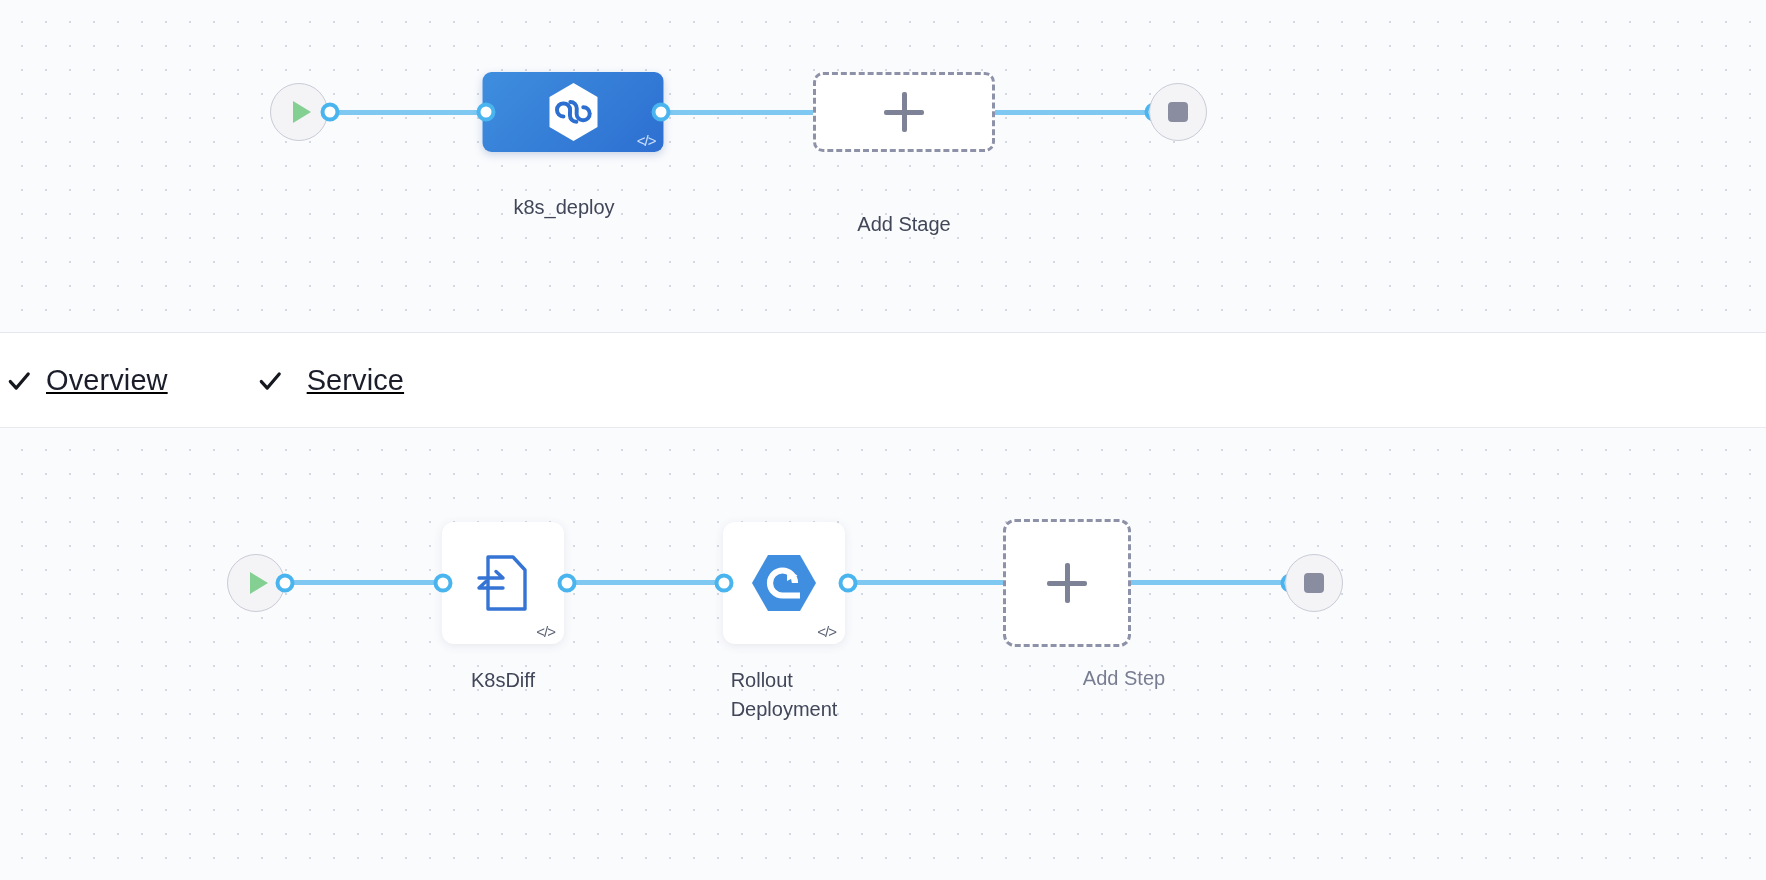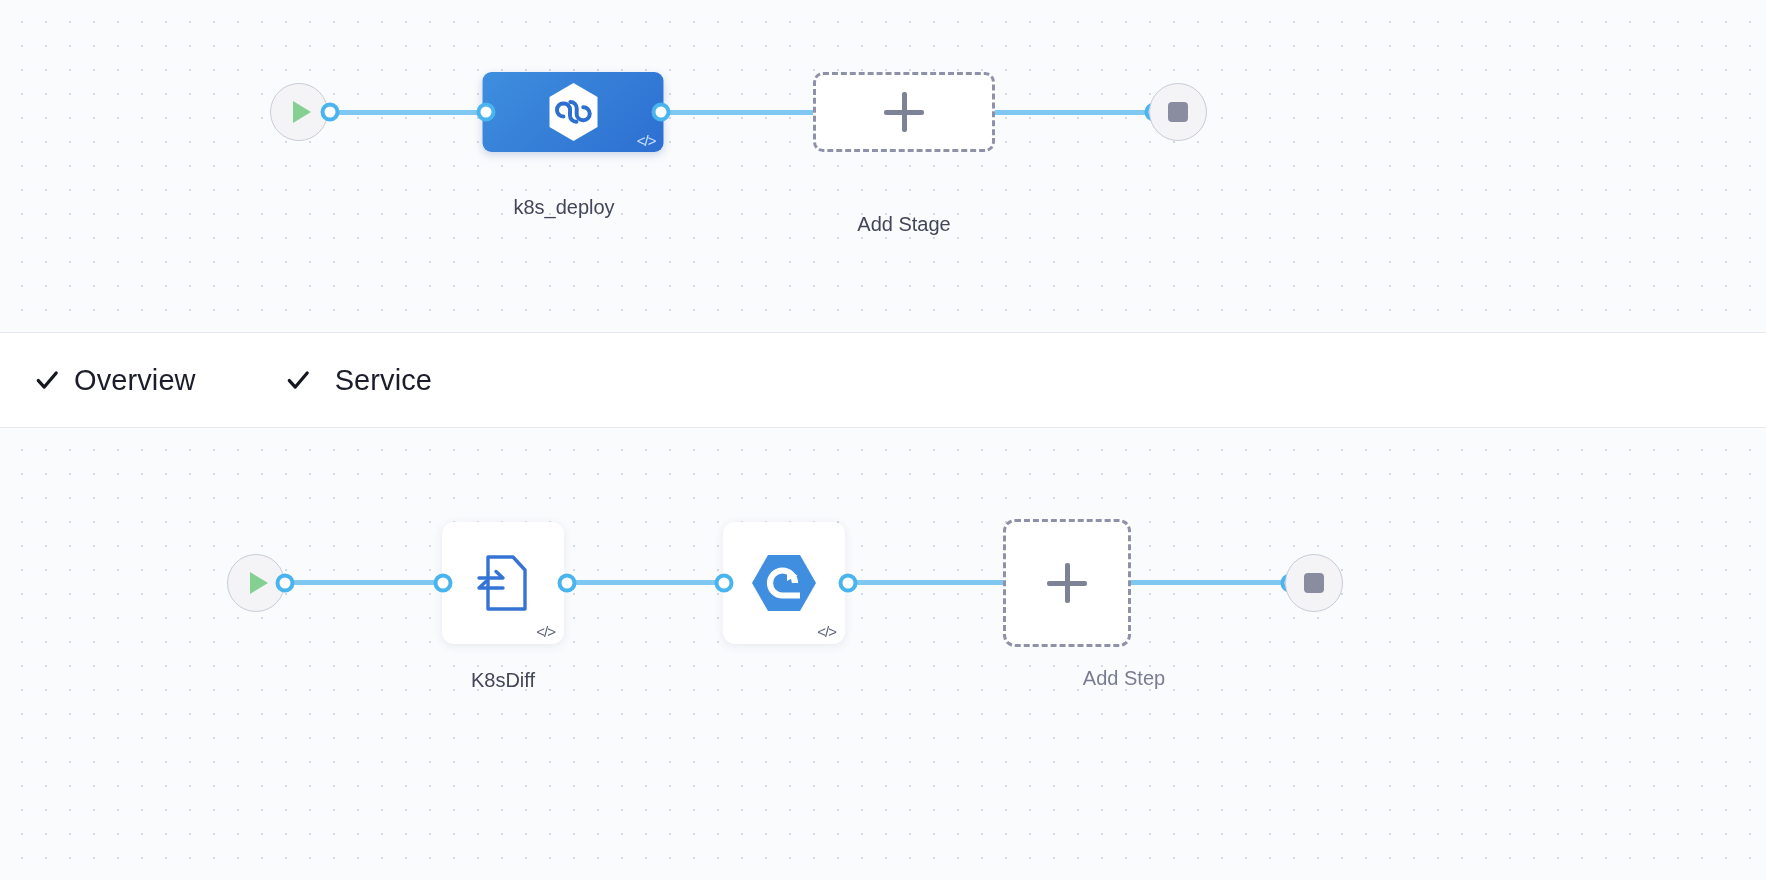--- a/index.html
+++ b/index.html
@@ -32,24 +32,23 @@
   }
   .canvas.top    { height: 333px; border-bottom: 1px solid #e4e7ee; }
   .canvas.bottom { flex: 1 1 auto; }
 
   
   .tabbar {
     position: relative;
     height: 95px;
     background: #ffffff;
     display: flex;
-    align-items: center;
-    padding-left: 28px;
     flex: 0 0 auto;
     border-bottom: 1px solid #e8eaef;
+    text-decoration: underline;
   }
   .tab {
     display: flex;
     align-items: center;
     gap: 14px;
     height: 95px;
     padding: 0 6px;
     cursor: pointer;
     position: relative;
     user-select: none;
@@ -301,20 +300,22 @@
       <div class="caption" style="left:503px; top:238px;">K8sDiff</div>
 
       <div class="step-node" style="left:784px; top:155px;">
         <svg width="66" height="62" viewBox="0 0 66 62">
           <path d="M17 3 H49 L65 31 L49 59 H17 L1 31 Z" fill="#3f8ee0"></path>
           <path d="M44 31 a12.5 12.5 0 1 0 -12.5 12.5 H49" fill="none" stroke="#ffffff" stroke-width="6.2" stroke-linecap="butt"></path>
           <path d="M36 18 L46.5 23.5 L36 29 Z" fill="#ffffff"></path>
         </svg>
         <span class="code-tag">&lt;/&gt;</span>
       </div>
+      <div class="caption" style="left:784px; top:238px;">Rollout
+Deployment</div>
 
       <div class="dot" style="left:285px; top:155px;"></div>
       <div class="dot" style="left:443px; top:155px;"></div>
       <div class="dot" style="left:567px; top:155px;"></div>
       <div class="dot" style="left:724px; top:155px;"></div>
       <div class="dot" style="left:848px; top:155px;"></div>
 
       <div class="add-node step-size" style="left:1067px; top:155px;">
         <div class="plus"></div>
       </div>

